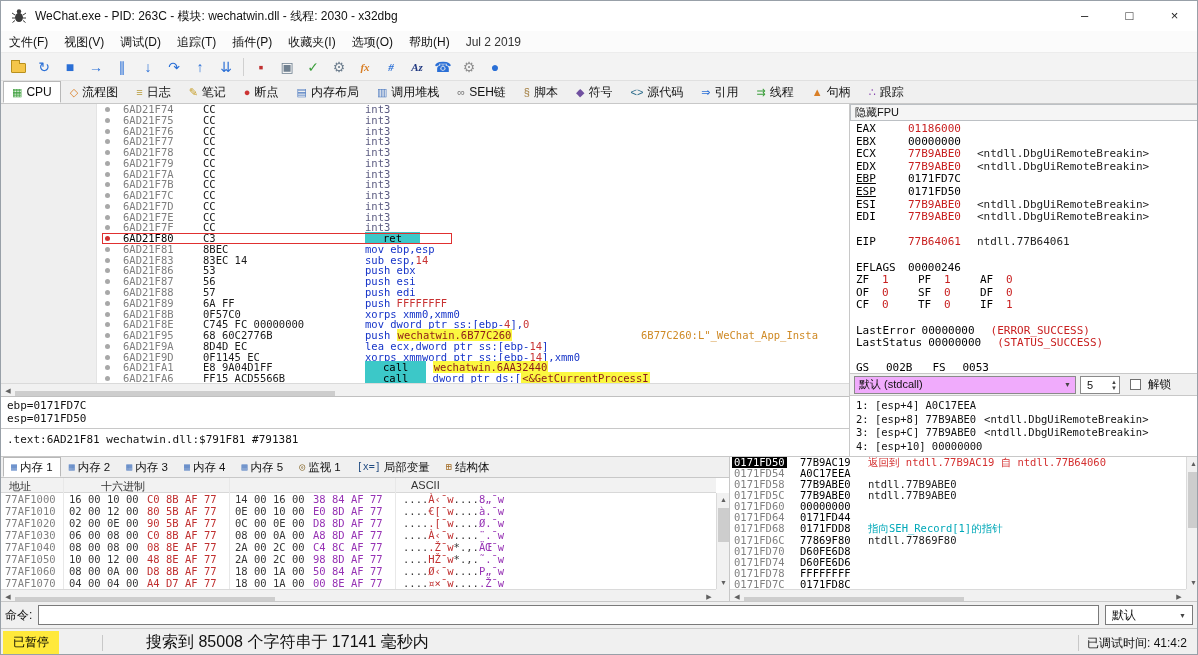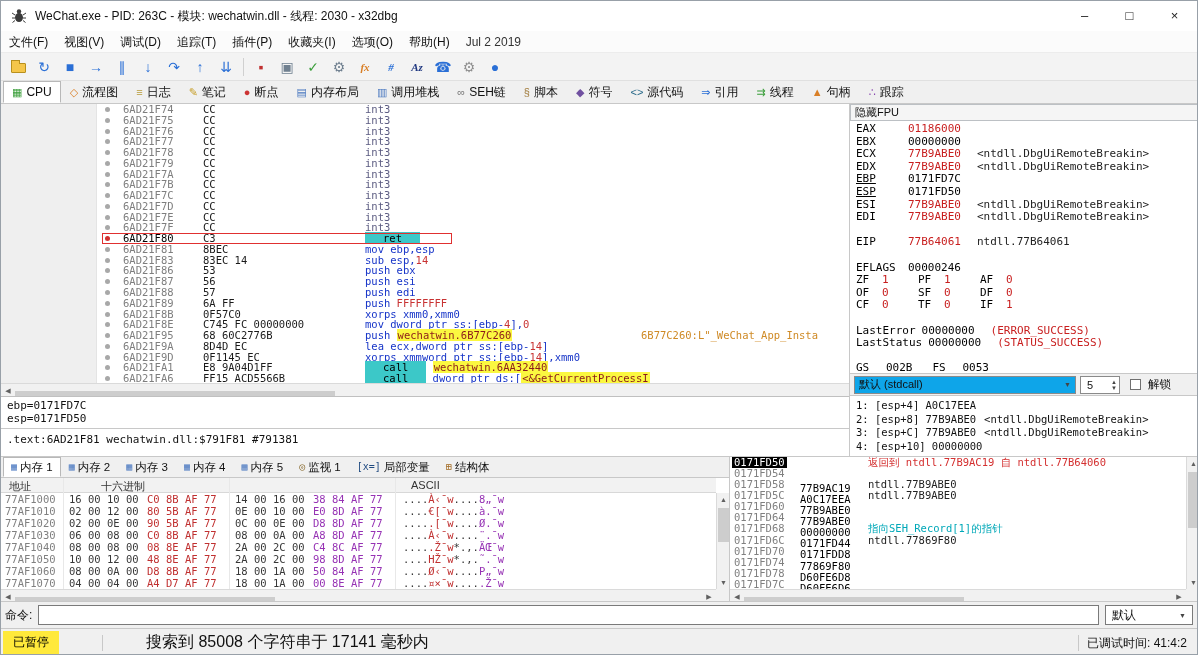--- a/index.html
+++ b/index.html
@@ -72,21 +72,21 @@
   .rval{margin-left:6px;color:#000;}
   .rval.red{color:#c81e1e;}
   .rextra{margin-left:16px;color:#222;}
   .rextra.red{color:#c81e1e;}
   .fgroup{display:inline-block;width:62px;}
   .fgroup .rname{min-width:22px;}
   .fval{margin-left:4px;color:#c81e1e;}
   .pgroup{margin-right:20px;}
   .pgroup .rname{min-width:24px;}
   .callconv{height:22px;background:#f0f0f0;border-top:1px solid #c8c8c8;display:flex;align-items:center;gap:4px;padding:0 4px;}
-  .combo{width:222px;height:18px;background:#0ea5e9;border:1px solid #8a8a8a;display:flex;align-items:center;justify-content:space-between;padding:0 4px;font-size:11px;}
+  .combo{width:222px;height:18px;background:#f0abfc;border:1px solid #8a8a8a;display:flex;align-items:center;justify-content:space-between;padding:0 4px;font-size:11px;}
   .combo-arrow{font-size:7px;color:#444;}
   .spin{width:40px;height:18px;background:#fff;border:1px solid #8a8a8a;display:flex;align-items:center;justify-content:space-between;padding:0 2px 0 6px;font-size:11px;}
   .spin-arrows{display:flex;flex-direction:column;font-size:6px;line-height:6px;color:#444;}
   .cb{width:11px;height:11px;border:1px solid #707070;background:#fff;margin-left:6px;}
   .cb-label{font-size:11.5px;margin-left:3px;}
   .argsarea{height:61px;background:#fff;border-top:1px solid #c8c8c8;font-family:"DejaVu Sans Mono",monospace;font-size:10.5px;padding:3px 0 0 6px;}
   .arow{height:13.5px;line-height:13.5px;white-space:nowrap;}
   .aextra{margin-left:8px;}
 
   
@@ -108,21 +108,21 @@
   .mhex{position:absolute;}
   .g0{left:68px;} .g1{left:146px;} .g2{left:234px;} .g3{left:312px;}
   .masc{position:absolute;left:402px;}
   .k{color:#383838;} .rd{color:#c03030;} .pu{color:#9632b4;}
   .gridline{position:absolute;top:0;bottom:13px;width:1px;background:#e8e8e8;}
 
   .stackrows{position:absolute;left:0;top:0;right:13px;bottom:13px;overflow:hidden;font-family:"DejaVu Sans Mono",monospace;font-size:10.5px;}
   .srow{position:relative;height:11.08px;line-height:11.08px;white-space:nowrap;}
   .saddr{position:absolute;left:4px;color:#808080;}
   .saddr.sel{background:#000;color:#fff;padding:0 2px;left:2px;}
-  .sval{position:absolute;left:70px;color:#000;margin-top:26px;}
+  .sval{position:absolute;left:70px;color:#000;}
   .snote{position:absolute;left:138px;}
   .snote.red{color:#d43030;}
   .snote.cyan{color:#00a8b8;}
   .snote.k2{color:#222;}
 
   
   .hscroll{position:absolute;left:0;right:13px;bottom:0;height:13px;background:#f1f1f1;border-top:1px solid #dadada;display:flex;align-items:center;}
   .vscroll{position:absolute;width:13px;right:0;background:#f1f1f1;border-left:1px solid #dadada;display:flex;flex-direction:column;}
   .sb-btn{width:14px;height:13px;font-size:7px;color:#606060;text-align:center;line-height:13px;flex:none;}
   .vscroll .sb-btn{width:13px;}

